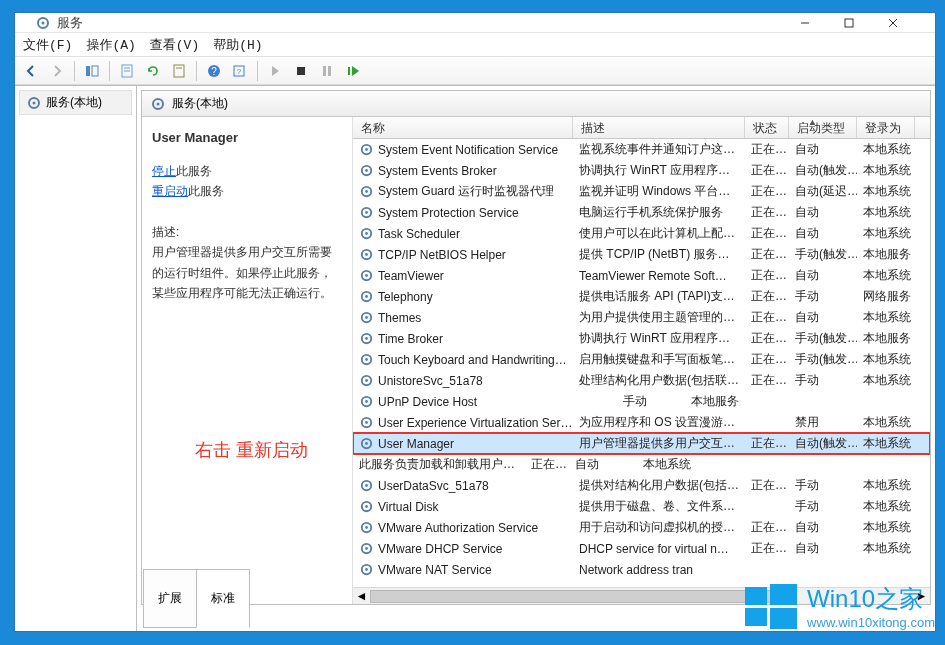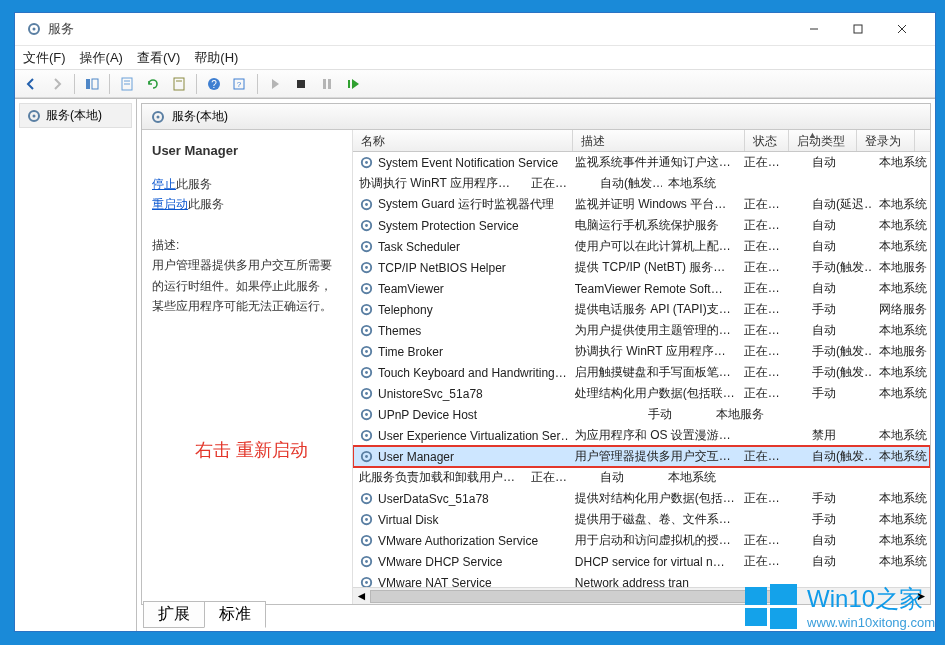--- a/index.html
+++ b/index.html
@@ -14,35 +14,35 @@
 }
 .window {
   position: absolute;
   left: 14px; top: 12px;
   width: 922px; height: 620px;
   background: #fff;
   border: 1px solid #2a73c4;
   display: flex; flex-direction: column;
 }
 .titlebar {
-  height: 33px; display: flex; align-items: center;
-  padding: 0 11px; border-bottom: 1px solid #e6e6e6;
+  height: 20px; display: flex; align-items: center;
+  padding: 0 20px; border-bottom: 1px solid #e6e6e6;
   font-size: 13px; color: #444;
 }
 .titlebar .tb-icon { width:16px; height:16px; margin-right:6px; }
 .gear-svg { width:16px; height:16px; }
 .titlebar .spacer { flex: 1; }
 .win-btn { width: 44px; height: 26px; display:flex; align-items:center; justify-content:center; color:#555; }
 .win-btn svg { width:10px; height:10px; }
 .menubar {
   height: 24px; display: flex; align-items: center; gap: 14px;
   padding: 0 8px; font-size: 13px; color:#222;
   border-bottom: 1px solid #e0e0e0;
 }
-.menubar span { cursor: default; }
+.menubar span { cursor: default; font-family: Liberation Mono, monospace; }
 .toolbar {
   height: 28px; display: flex; align-items: center; gap: 2px;
   padding: 0 4px; border-bottom: 1px solid #d9d9d9;
   background: linear-gradient(#fdfdfd,#f3f3f3);
 }
 .tbtn { width:24px; height:22px; display:flex; align-items:center; justify-content:center; border:1px solid transparent; }
 .tsep { width:1px; height:20px; background:#c8c8c8; margin:0 3px; }
 .tbtn svg { width:16px; height:16px; }
 .body-area { flex:1; display:flex; border-top:1px solid #bbb; min-height:0; }
 .left-pane {
@@ -72,30 +72,30 @@
   height:22px; display:flex; background:linear-gradient(#fdfdfd,#efefef);
   border-bottom:1px solid #c8c8c8; font-size:12px; color:#333;
 }
 .cols .col { padding:3px 8px; border-right:1px solid #d6d6d6; overflow:hidden; white-space:nowrap; }
 .c-name{width:220px;} .c-desc{width:172px;} .c-state{width:44px;} .c-start{width:68px;} .c-logon{width:58px;}
 .sort-ind { position:absolute; left:455px; top:0; font-size:9px; color:#555; }
 .col-wrap{position:relative;}
 .rows { flex:1; overflow:hidden; position:relative; }
 .row { height:21px; display:flex; align-items:center; font-size:12px; color:#222; }
 .row .cell { padding:0 6px; overflow:hidden; white-space:nowrap; text-overflow:clip; display:flex; align-items:center; gap:4px; }
-.row .c-name{width:220px;} .row .c-desc{width:172px;} .row .c-state{width:44px;} .row .c-start{width:68px;margin-left:25px;} .row .c-logon{width:58px;}
+.row .c-name{width:220px;} .row .c-desc{width:172px;} .row .c-state{width:44px;} .row .c-start{width:68px;} .row .c-logon{width:58px;}
 .row .ricon { width:15px; height:15px; flex-shrink:0; }
 .row.selected { background:#cde6ff; }
 .row.highlighted { outline:2.5px solid #e3372b; outline-offset:-1px; }
 .hscroll { height:17px; background:#f1f1f1; border-top:1px solid #dadada; display:flex; align-items:center; }
 .hscroll .arrow { width:17px; height:15px; display:flex; align-items:center; justify-content:center; background:#f1f1f1; }
 .hscroll .track { flex:1; height:15px; position:relative; }
 .hscroll .thumb { position:absolute; left:0; top:1px; height:13px; width:78%; background:#cfcfcf; border:1px solid #b8b8b8;}
 .tabs-bottom { height:22px; display:flex; align-items:flex-end; padding-left:2px; }
-.tab { padding:2px 14px; border:1px solid #bcbcbc; background:#fdfdfd; font-size:16px; margin-right:-1px; position:relative; top:1px;}
+.tab { padding:20px 14px; border:1px solid #bcbcbc; background:#fdfdfd; font-size:12px; margin-right:-1px; position:relative; top:1px;}
 .tab.active { background:#fff; border-bottom:1px solid #fff; }
 .watermark {
   position:absolute; right:10px; bottom:14px; display:flex; align-items:center; gap:8px; color:#0a7fd4; pointer-events:none;
 }
 .watermark .logo { width:56px; height:50px; }
 .watermark .txt { display:flex; flex-direction:column; align-items:flex-start; color:#109be9;}
 .watermark .big { font-size:24px; font-weight:500; }
 .watermark .small { font-size:13px; color:#3a9edb; }
 </style>
 </head>
@@ -266,20 +266,27 @@
                     <span>正在…</span>
                   </div>
                   <div class="cell c-start">
                     <span>自动</span>
                   </div>
                   <div class="cell c-logon">
                     <span>本地系统</span>
                   </div>
                 </div>
                 <div class="row">
+                  <div class="cell c-name">
+                    <svg class="ricon" viewBox="0 0 16 16">
+                      <circle cx="8" cy="8" r="5" fill="none" stroke="#5a7fa3" stroke-width="2"></circle>
+                      <circle cx="8" cy="8" r="1.5" fill="#5a7fa3"></circle>
+                    </svg>
+                    <span>System Events Broker</span>
+                  </div>
                   <div class="cell c-desc">
                     <span>协调执行 WinRT 应用程序…</span>
                   </div>
                   <div class="cell c-state">
                     <span>正在…</span>
                   </div>
                   <div class="cell c-start">
                     <span>自动(触发…</span>
                   </div>
                   <div class="cell c-logon">

